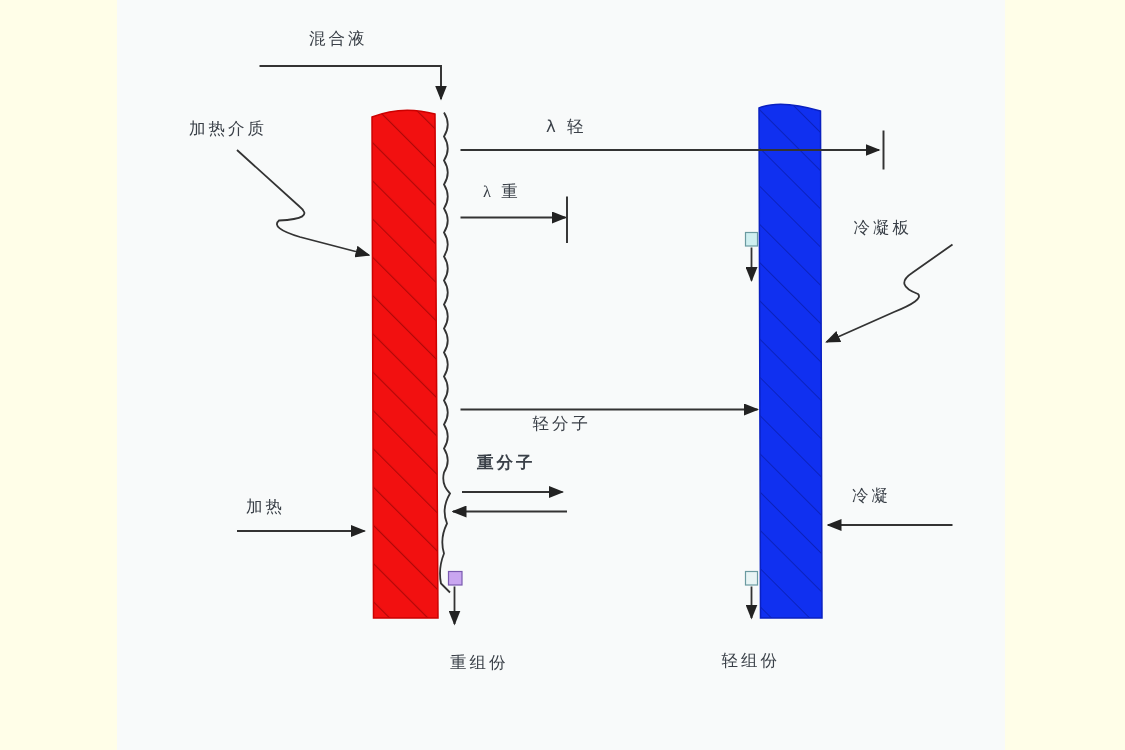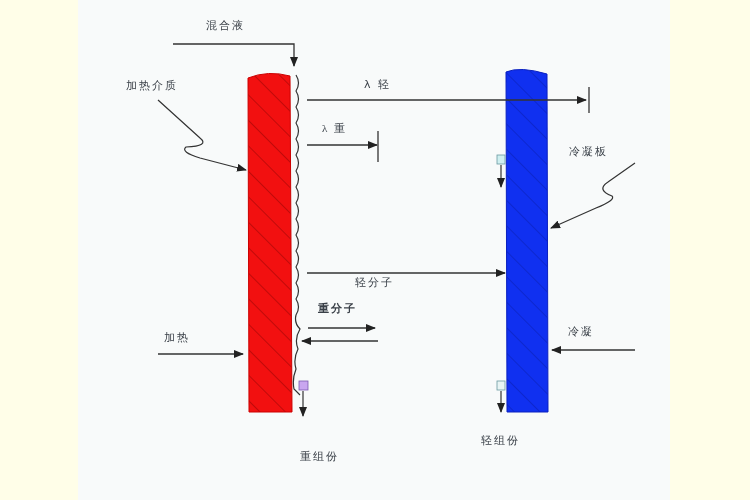--- a/index.html
+++ b/index.html
@@ -83,14 +83,14 @@
 
 <div class="lbl" style="left:206px; top:20px;">混合液</div>
 <div class="lbl" style="left:126px; top:80px;">加热介质</div>
 <div class="lbl" style="left:364px; top:79px;">λ 轻</div>
 <div class="lbl" style="left:322px; top:123px;font-family:Liberation Serif, serif;">λ 重</div>
 <div class="lbl" style="left:569px; top:146px;">冷凝板</div>
 <div class="lbl" style="left:355px; top:252px;margin-top:25px;">轻分子</div>
 <div class="lbl" style="left:318px; top:303px;font-weight:bold;">重分子</div>
 <div class="lbl" style="left:164px; top:332px;">加热</div>
 <div class="lbl" style="left:568px; top:327px;font-family:Liberation Mono, monospace;">冷凝</div>
-<div class="lbl" style="left:300px; top:451px;">重组份</div>
+<div class="lbl" style="left:300px; top:436px;">重组份</div>
 <div class="lbl" style="left:481px; top:435px;">轻组份</div>
 
 </body></html>

